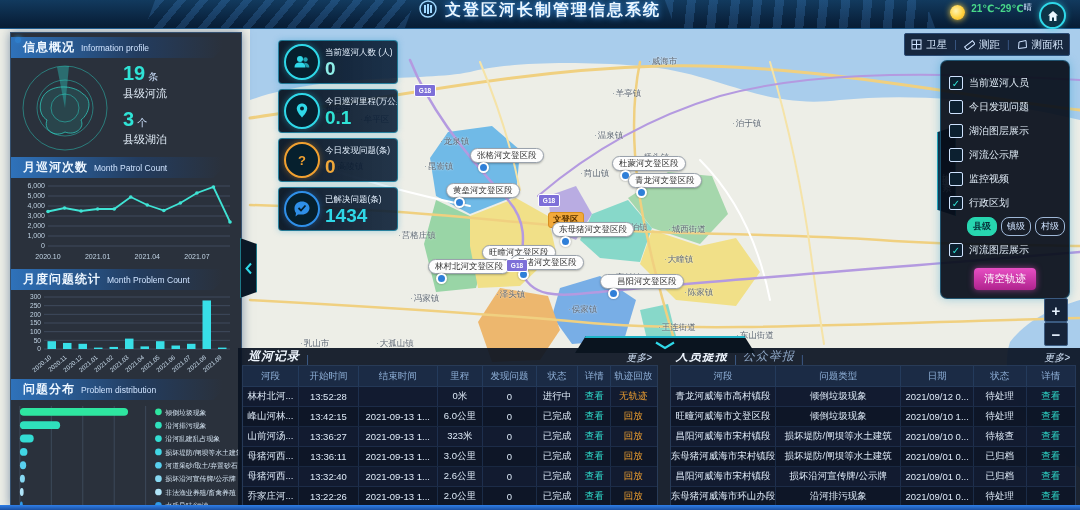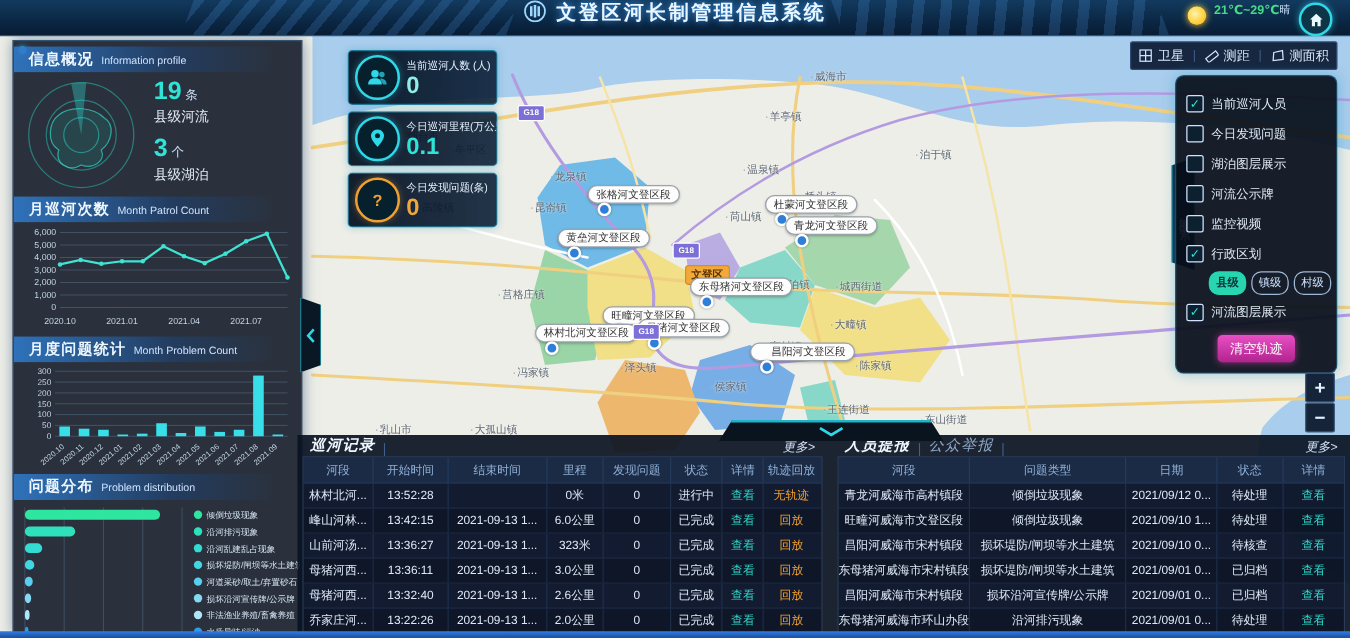--- a/index.html
+++ b/index.html
@@ -408,20 +408,32 @@
         <div class="ic" style="border:2px solid #f0a030;box-shadow:0 0 6px #f0a03066;">
           <svg width="18" height="18" viewBox="0 0 18 18">
             <text x="9" y="13.5" text-anchor="middle" font-size="13" font-weight="bold" fill="#f0a030">?</text>
           </svg>
         </div>
         <div class="tx">
           <div class="lbl">今日发现问题(条)</div>
           <div class="val" style="color:#f0a83a;">0</div>
         </div>
       </div>
+      <div class="scard">
+        <div class="ic" style="border:2px solid #2f8fe8;box-shadow:0 0 6px #2f8fe866;">
+          <svg width="18" height="18" viewBox="0 0 18 18">
+            <path d="M9 1.5 C13 1.5 16.5 4.2 16.5 8 C16.5 11.8 13 14.5 9 14.5 L5 14.5 L2.5 16.5 L3 13 C1.8 11.6 1.5 10 1.5 8 C1.5 4.2 5 1.5 9 1.5 Z" fill="#2f8fe8"></path>
+            <polyline points="5.5,8 8,10.5 12.5,5.5" stroke="#06202e" stroke-width="1.8" fill="none"></polyline>
+          </svg>
+        </div>
+        <div class="tx">
+          <div class="lbl">已解决问题(条)</div>
+          <div class="val" style="color:#2fd8e8;">1434</div>
+        </div>
+      </div>
     </div>
 
   <div id="map-toolbar">
     <div class="mt-btn">
       <svg width="11" height="11" viewBox="0 0 11 11">
         <rect x="1" y="1" width="9" height="9" fill="none" stroke="#cfe3ff" stroke-width="1"></rect>
         <line x1="1" y1="5.5" x2="10" y2="5.5" stroke="#cfe3ff" stroke-width="1"></line>
         <line x1="5.5" y1="1" x2="5.5" y2="10" stroke="#cfe3ff" stroke-width="1"></line>
       </svg>
       <span>卫星</span>

